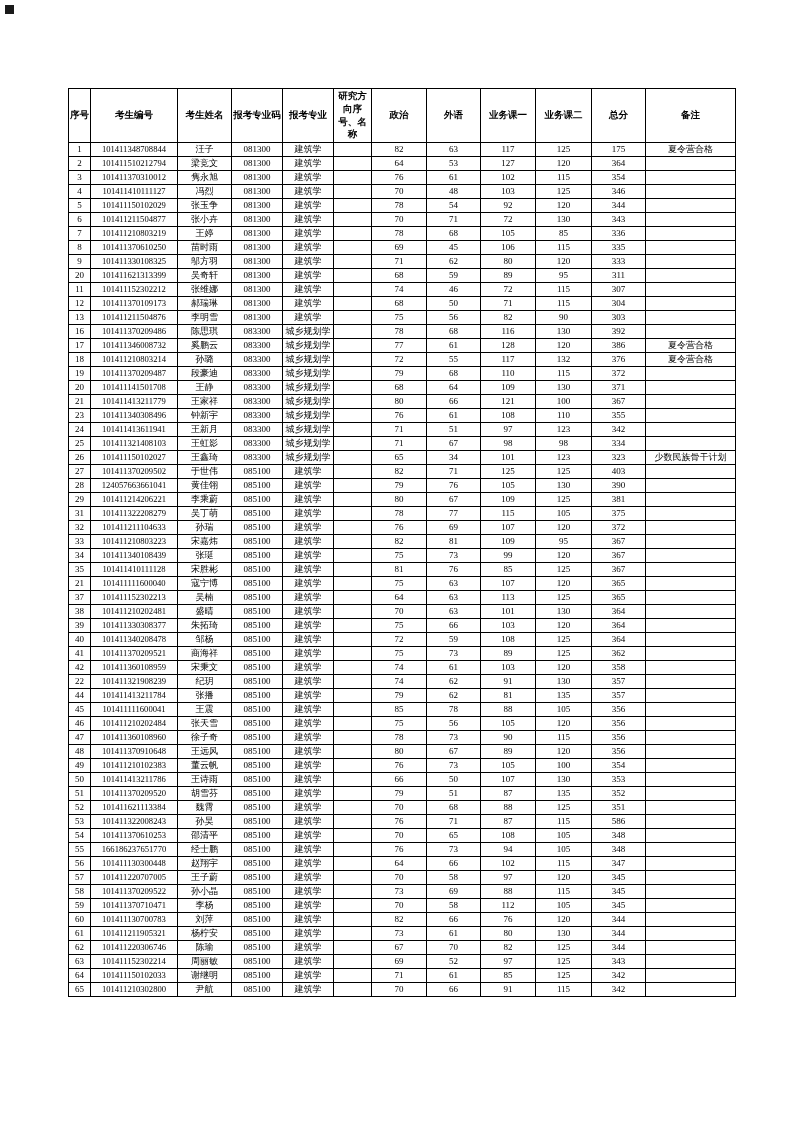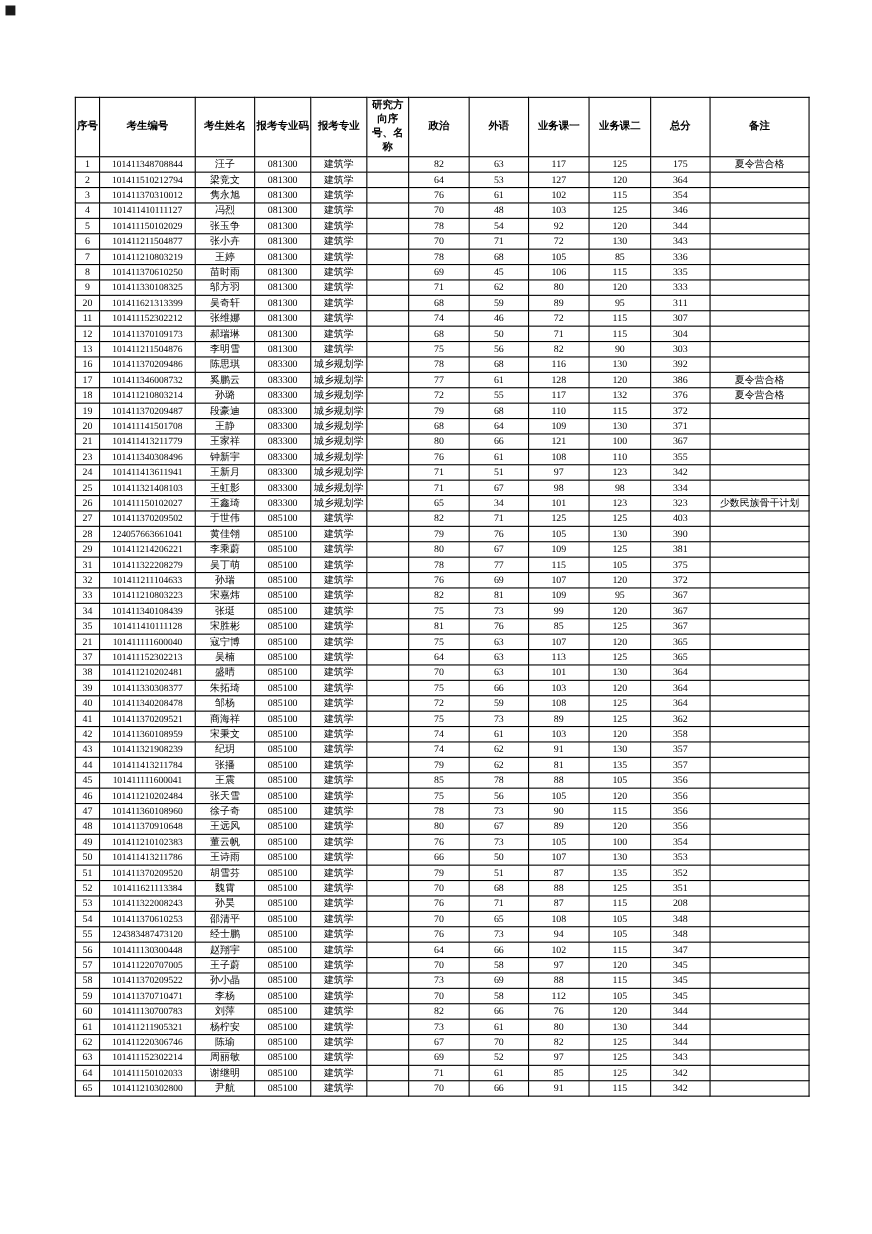--- a/index.html
+++ b/index.html
@@ -632,21 +632,21 @@
           <td>建筑学</td>
           <td></td>
           <td>74</td>
           <td>61</td>
           <td>103</td>
           <td>120</td>
           <td>358</td>
           <td></td>
         </tr>
         <tr>
-          <td>43</td>
+          <td>22</td>
           <td class="col-num">101411321908239</td>
           <td class="col-name">纪玥</td>
           <td>085100</td>
           <td>建筑学</td>
           <td></td>
           <td>74</td>
           <td>62</td>
           <td>91</td>
           <td>130</td>
           <td>357</td>
@@ -782,40 +782,40 @@
           <td>53</td>
           <td class="col-num">101411322008243</td>
           <td class="col-name">孙昊</td>
           <td>085100</td>
           <td>建筑学</td>
           <td></td>
           <td>76</td>
           <td>71</td>
           <td>87</td>
           <td>115</td>
-          <td>208</td>
+          <td>586</td>
           <td></td>
         </tr>
         <tr>
           <td>54</td>
           <td class="col-num">101411370610253</td>
           <td class="col-name">邵清平</td>
           <td>085100</td>
           <td>建筑学</td>
           <td></td>
           <td>70</td>
           <td>65</td>
           <td>108</td>
           <td>105</td>
           <td>348</td>
           <td></td>
         </tr>
         <tr>
           <td>55</td>
-          <td class="col-num">124383487473120</td>
+          <td class="col-num">166186237651770</td>
           <td class="col-name">经士鹏</td>
           <td>085100</td>
           <td>建筑学</td>
           <td></td>
           <td>76</td>
           <td>73</td>
           <td>94</td>
           <td>105</td>
           <td>348</td>
           <td></td>

